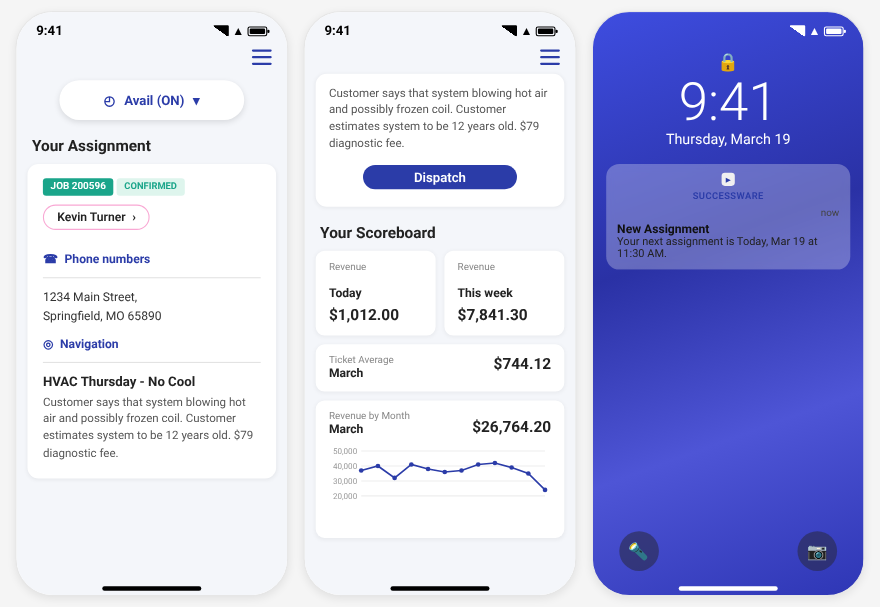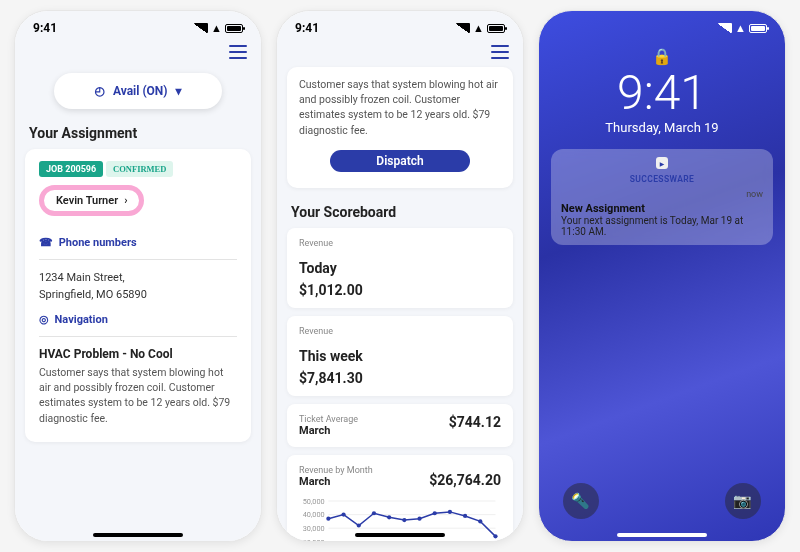--- a/index.html
+++ b/index.html
@@ -15,36 +15,36 @@
 .sb-batt::after{content:"";position:absolute;right:-3px;top:2px;width:2px;height:3px;background:#000;border-radius:1px;}
 .sb-batt::before{content:"";position:absolute;left:1px;top:1px;bottom:1px;width:14px;background:#000;border-radius:1px;}
 .topbar{display:flex;justify-content:flex-end;padding:4px 14px 8px;}
 .hamburger{width:18px;height:14px;display:flex;flex-direction:column;justify-content:space-between;}
 .hamburger span{height:2px;background:#2b3ca8;border-radius:1px;}
 .avail-pill{margin:6px auto 12px;width:168px;height:36px;border-radius:20px;background:#fff;box-shadow:0 2px 6px rgba(0,0,0,0.12);display:flex;align-items:center;justify-content:center;gap:8px;font-size:12px;font-weight:700;color:#2b3ca8;}
 .section-title{font-size:14px;font-weight:700;color:#222;padding:4px 14px 8px;}
 .card{background:#fff;border-radius:10px;margin:0 10px;padding:12px 14px 16px;box-shadow:0 1px 4px rgba(0,0,0,0.06);font-size:11.5px;color:#444;}
 .job-badge{display:inline-block;background:#1aa58a;color:#fff;font-size:9px;font-weight:700;padding:3px 7px;border-radius:3px;margin-bottom:8px;}
 .date-line{font-size:13px;font-weight:700;color:#222;margin-bottom:6px;}
-.confirmed-badge{display:inline-block;background:#def5ed;color:#1aa58a;font-size:8.5px;font-weight:700;padding:3px 7px;border-radius:3px;margin-bottom:4px;font-family:Liberation Serif, serif;}
-.name-pill{display:inline-flex;align-items:center;gap:6px;border:5px solid #f9a8d4;border-radius:16px;padding:4px 12px;font-size:11px;font-weight:600;color:#222;margin-bottom:12px;}
+.confirmed-badge{display:inline-block;background:#def5ed;color:#1aa58a;font-size:8.5px;font-weight:700;padding:3px 7px;border-radius:3px;margin-bottom:4px;}
+.name-pill{display:inline-flex;align-items:center;gap:6px;border:1px solid #f9a8d4;border-radius:16px;padding:4px 12px;font-size:11px;font-weight:600;color:#222;margin-bottom:12px;}
 .link-row{display:flex;align-items:center;gap:6px;color:#2b3ca8;font-size:11px;font-weight:700;margin:8px 0 10px;}
 .divider{height:1px;background:#e3e3e3;margin:6px 0 10px;}
 .address{font-size:11px;color:#333;line-height:1.5;margin-bottom:10px;}
 .issue-title{font-size:12px;font-weight:700;color:#222;margin-bottom:4px;}
 .issue-body{font-size:10.5px;color:#555;line-height:1.45;}
 .phone-body{background:#f4f6fa;height:100%;}
 .home-ind{position:absolute;bottom:4px;left:50%;transform:translateX(-50%);width:90px;height:4px;background:#000;border-radius:3px;}
 
 .s2-topcard{margin:0 10px 12px;background:#fff;border-radius:10px;padding:10px 12px 16px;box-shadow:0 1px 4px rgba(0,0,0,0.06);}
 .dispatch-btn{display:block;margin:12px auto 0;width:140px;height:22px;border-radius:18px;background:#2b3ca8;color:#fff;border:none;font-size:12px;font-weight:600;}
-.score-grid{display:flex;gap:8px;margin:0 10px 8px;flex-direction:column;}
+.score-grid{display:flex;gap:8px;margin:0 10px 8px;}
 .score-card{flex:1;background:#fff;border-radius:8px;padding:10px 12px;box-shadow:0 1px 4px rgba(0,0,0,0.05);}
 .score-card .small{font-size:9px;color:#888;margin-bottom:2px;}
-.score-card .label{font-size:14px;font-weight:700;color:#222;margin-bottom:6px;margin-top:12px;}
+.score-card .label{font-size:11px;font-weight:700;color:#222;margin-bottom:6px;margin-top:12px;}
 .score-card .val{font-size:14px;font-weight:700;color:#222;}
 .wide-card{background:#fff;border-radius:8px;margin:0 10px 8px;padding:10px 12px;box-shadow:0 1px 4px rgba(0,0,0,0.05);display:flex;justify-content:space-between;align-items:flex-start;}
 .wide-card .left .small{font-size:9px;color:#888;}
 .wide-card .left .label{font-size:11px;font-weight:700;color:#222;}
 .wide-card .val{font-size:14px;font-weight:700;color:#222;}
 .chart-card{background:#fff;border-radius:8px;margin:0 10px;padding:10px 12px 0;box-shadow:0 1px 4px rgba(0,0,0,0.05);}
 .chart-card .header{display:flex;justify-content:space-between;align-items:flex-end;margin-bottom:6px;}
 .chart-card .small{font-size:9px;color:#888;}
 .chart-card .label{font-size:11px;font-weight:700;color:#222;}
 .chart-card .val{font-size:14px;font-weight:700;color:#222;}
@@ -112,21 +112,21 @@
     <div class="divider"></div>
     <div class="address">
       <div>1234 Main Street,</div>
       <div>Springfield, MO 65890</div>
     </div>
     <div class="link-row">
       <span>◎</span>
       <span>Navigation</span>
     </div>
     <div class="divider"></div>
-    <div class="issue-title">HVAC Problem - No Cool</div>
+    <div class="issue-title">HVAC Thursday - No Cool</div>
     <div class="issue-body">Customer says that system blowing hot air and possibly frozen coil.
 Customer estimates system to be 12 years old. $79 diagnostic fee.</div>
   </div>
   <div class="home-ind"></div>
  </div>
 </div>
 
 <div class="phone">
  <div class="phone-content phone-body">
   <div class="statusbar">

